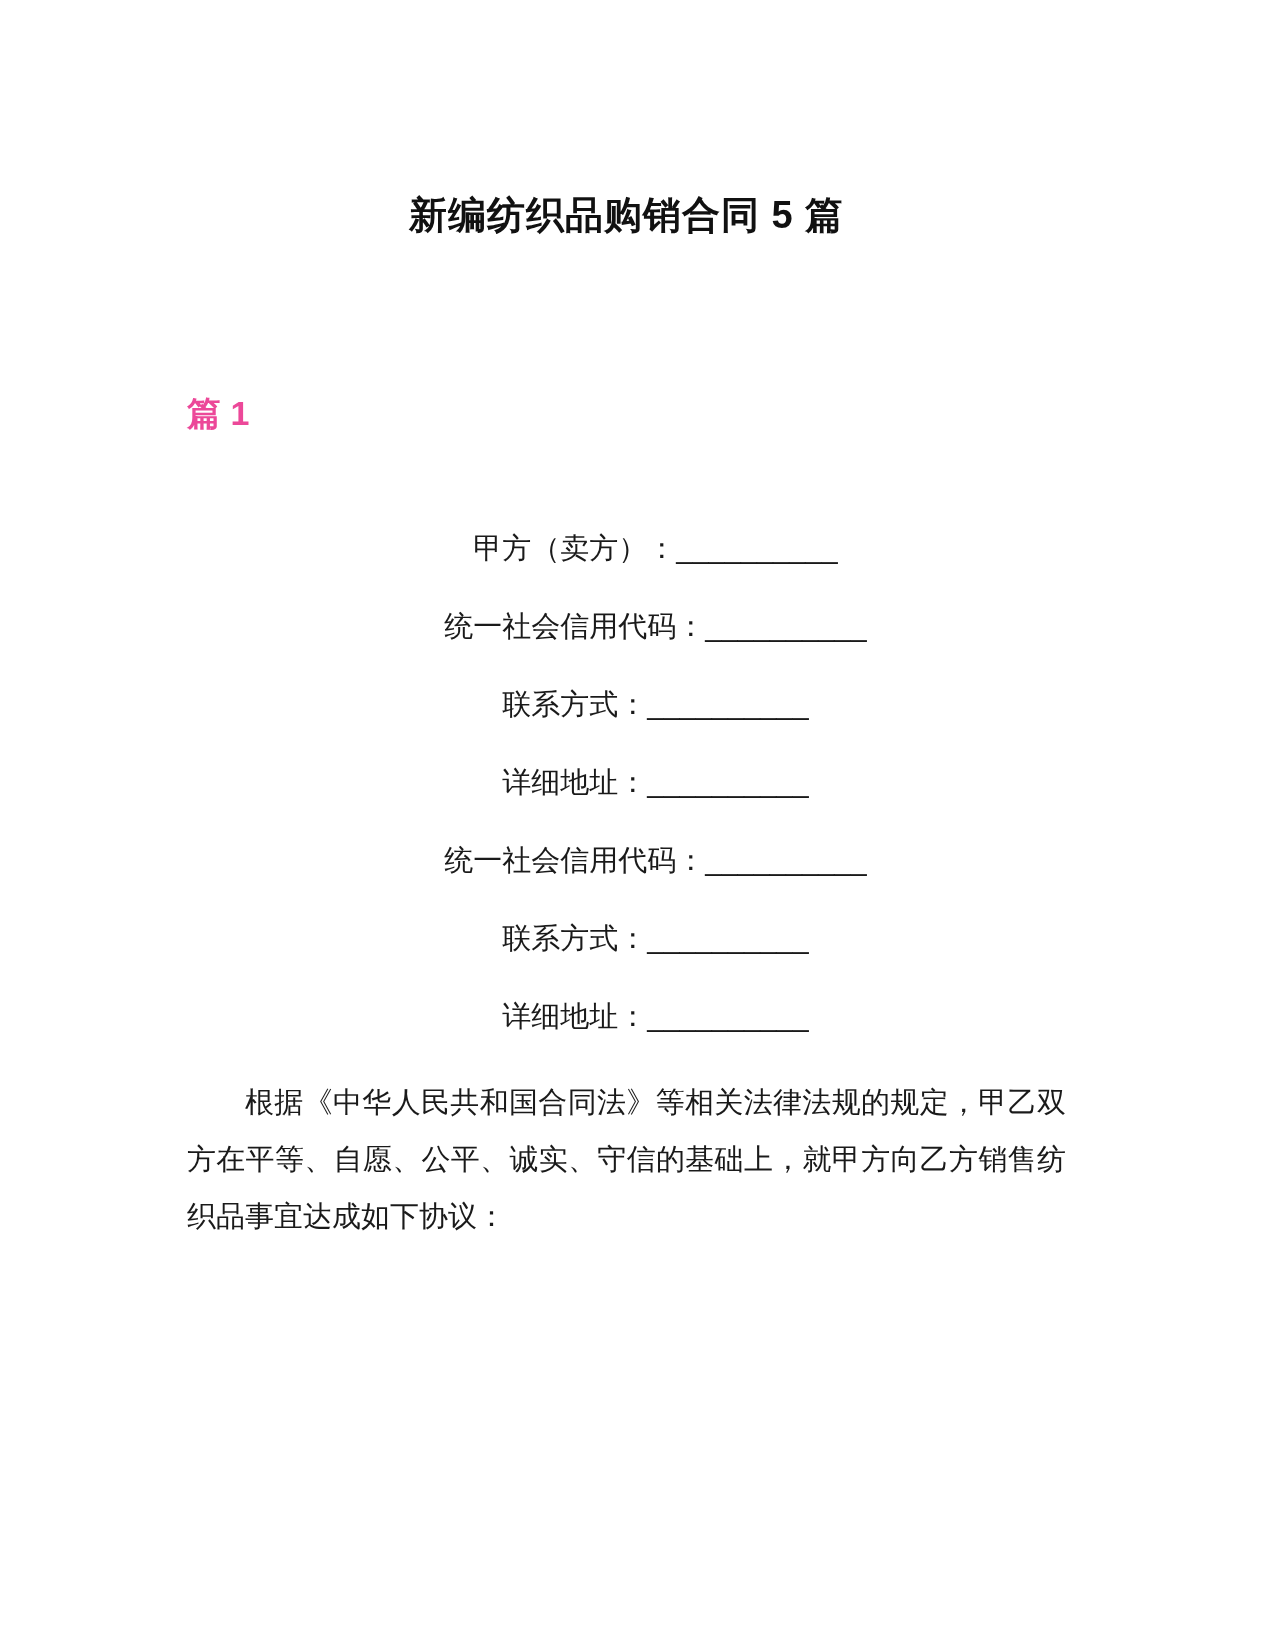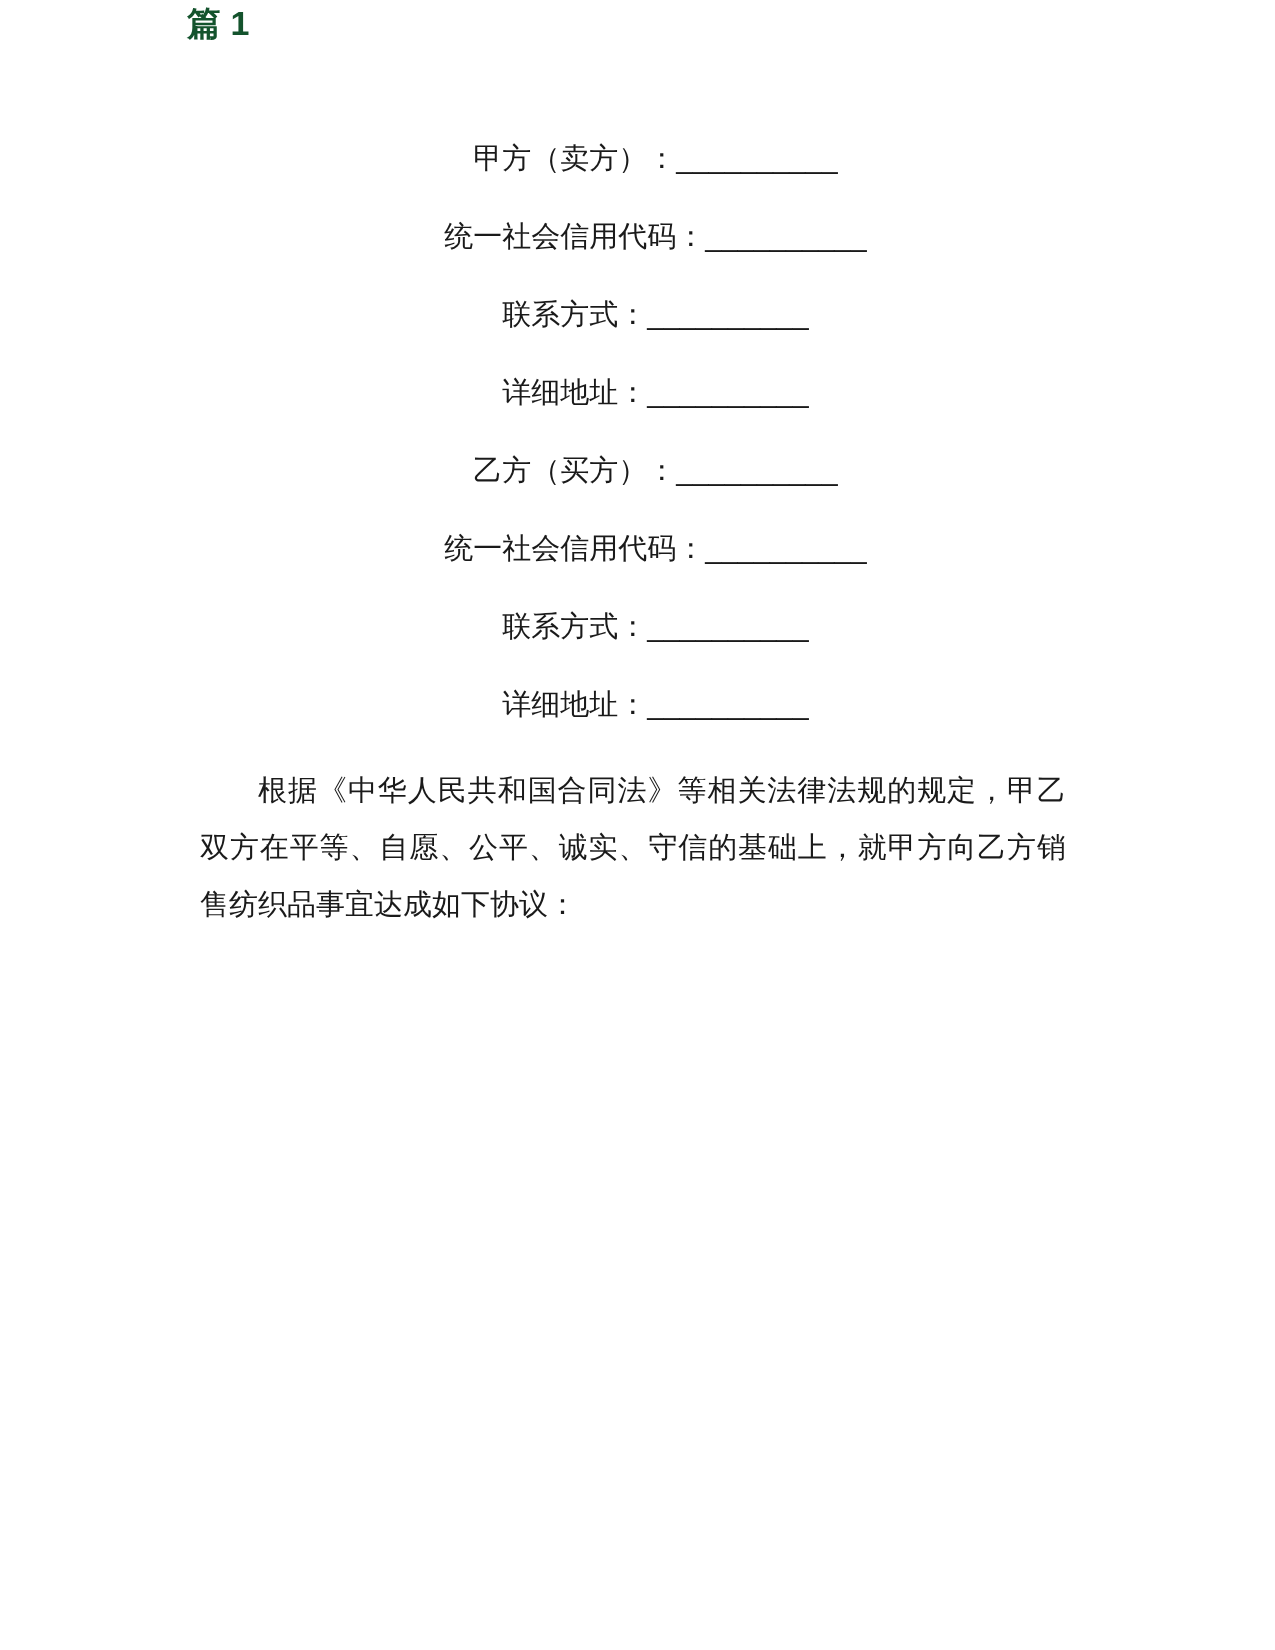--- a/index.html
+++ b/index.html
@@ -25,25 +25,26 @@
     margin-top: 190px;
     font-size: 38px;
     line-height: 50px;
     font-weight: bold;
     text-align: center;
     letter-spacing: 1px;
     color: #111111;
   }
 
   .section-heading {
+    margin-top: 150px;
     font-size: 34px;
     line-height: 46px;
     font-weight: bold;
     text-align: left;
-    color: #14532d;
+    color: #ec4899;
   }
 
   .form-section {
     margin-top: 92px;
   }
 
   .form-line {
     font-size: 29px;
     line-height: 40px;
     margin-bottom: 38px;
@@ -57,29 +58,29 @@
     letter-spacing: 0;
   }
 
   .intro-paragraph {
     margin-top: 0;
     font-size: 29px;
     line-height: 57px;
     text-indent: 2em;
     text-align: justify;
     font-weight: normal;
-    margin-left: 13px;
   }
 </style>
 </head>
 <body>
 
 <div class="page">
   <div class="content">
 
+    <h1 class="doc-title">新编纺织品购销合同 5 篇</h1>
 
     <h2 class="section-heading">篇 1</h2>
 
     <div class="form-section">
 
       <p class="form-line">
         <span>甲方（卖方）：</span><span class="blank">__________</span>
       </p>
 
       <p class="form-line">
@@ -87,23 +88,20 @@
       </p>
 
       <p class="form-line">
         <span>联系方式：</span><span class="blank">__________</span>
       </p>
 
       <p class="form-line">
         <span>详细地址：</span><span class="blank">__________</span>
       </p>
 
-      <p class="form-line">
-        <span>乙方（买方）：</span><span class="blank">__________</span>
-      </p>
 
       <p class="form-line">
         <span>统一社会信用代码：</span><span class="blank">__________</span>
       </p>
 
       <p class="form-line">
         <span>联系方式：</span><span class="blank">__________</span>
       </p>
 
       <p class="form-line">

